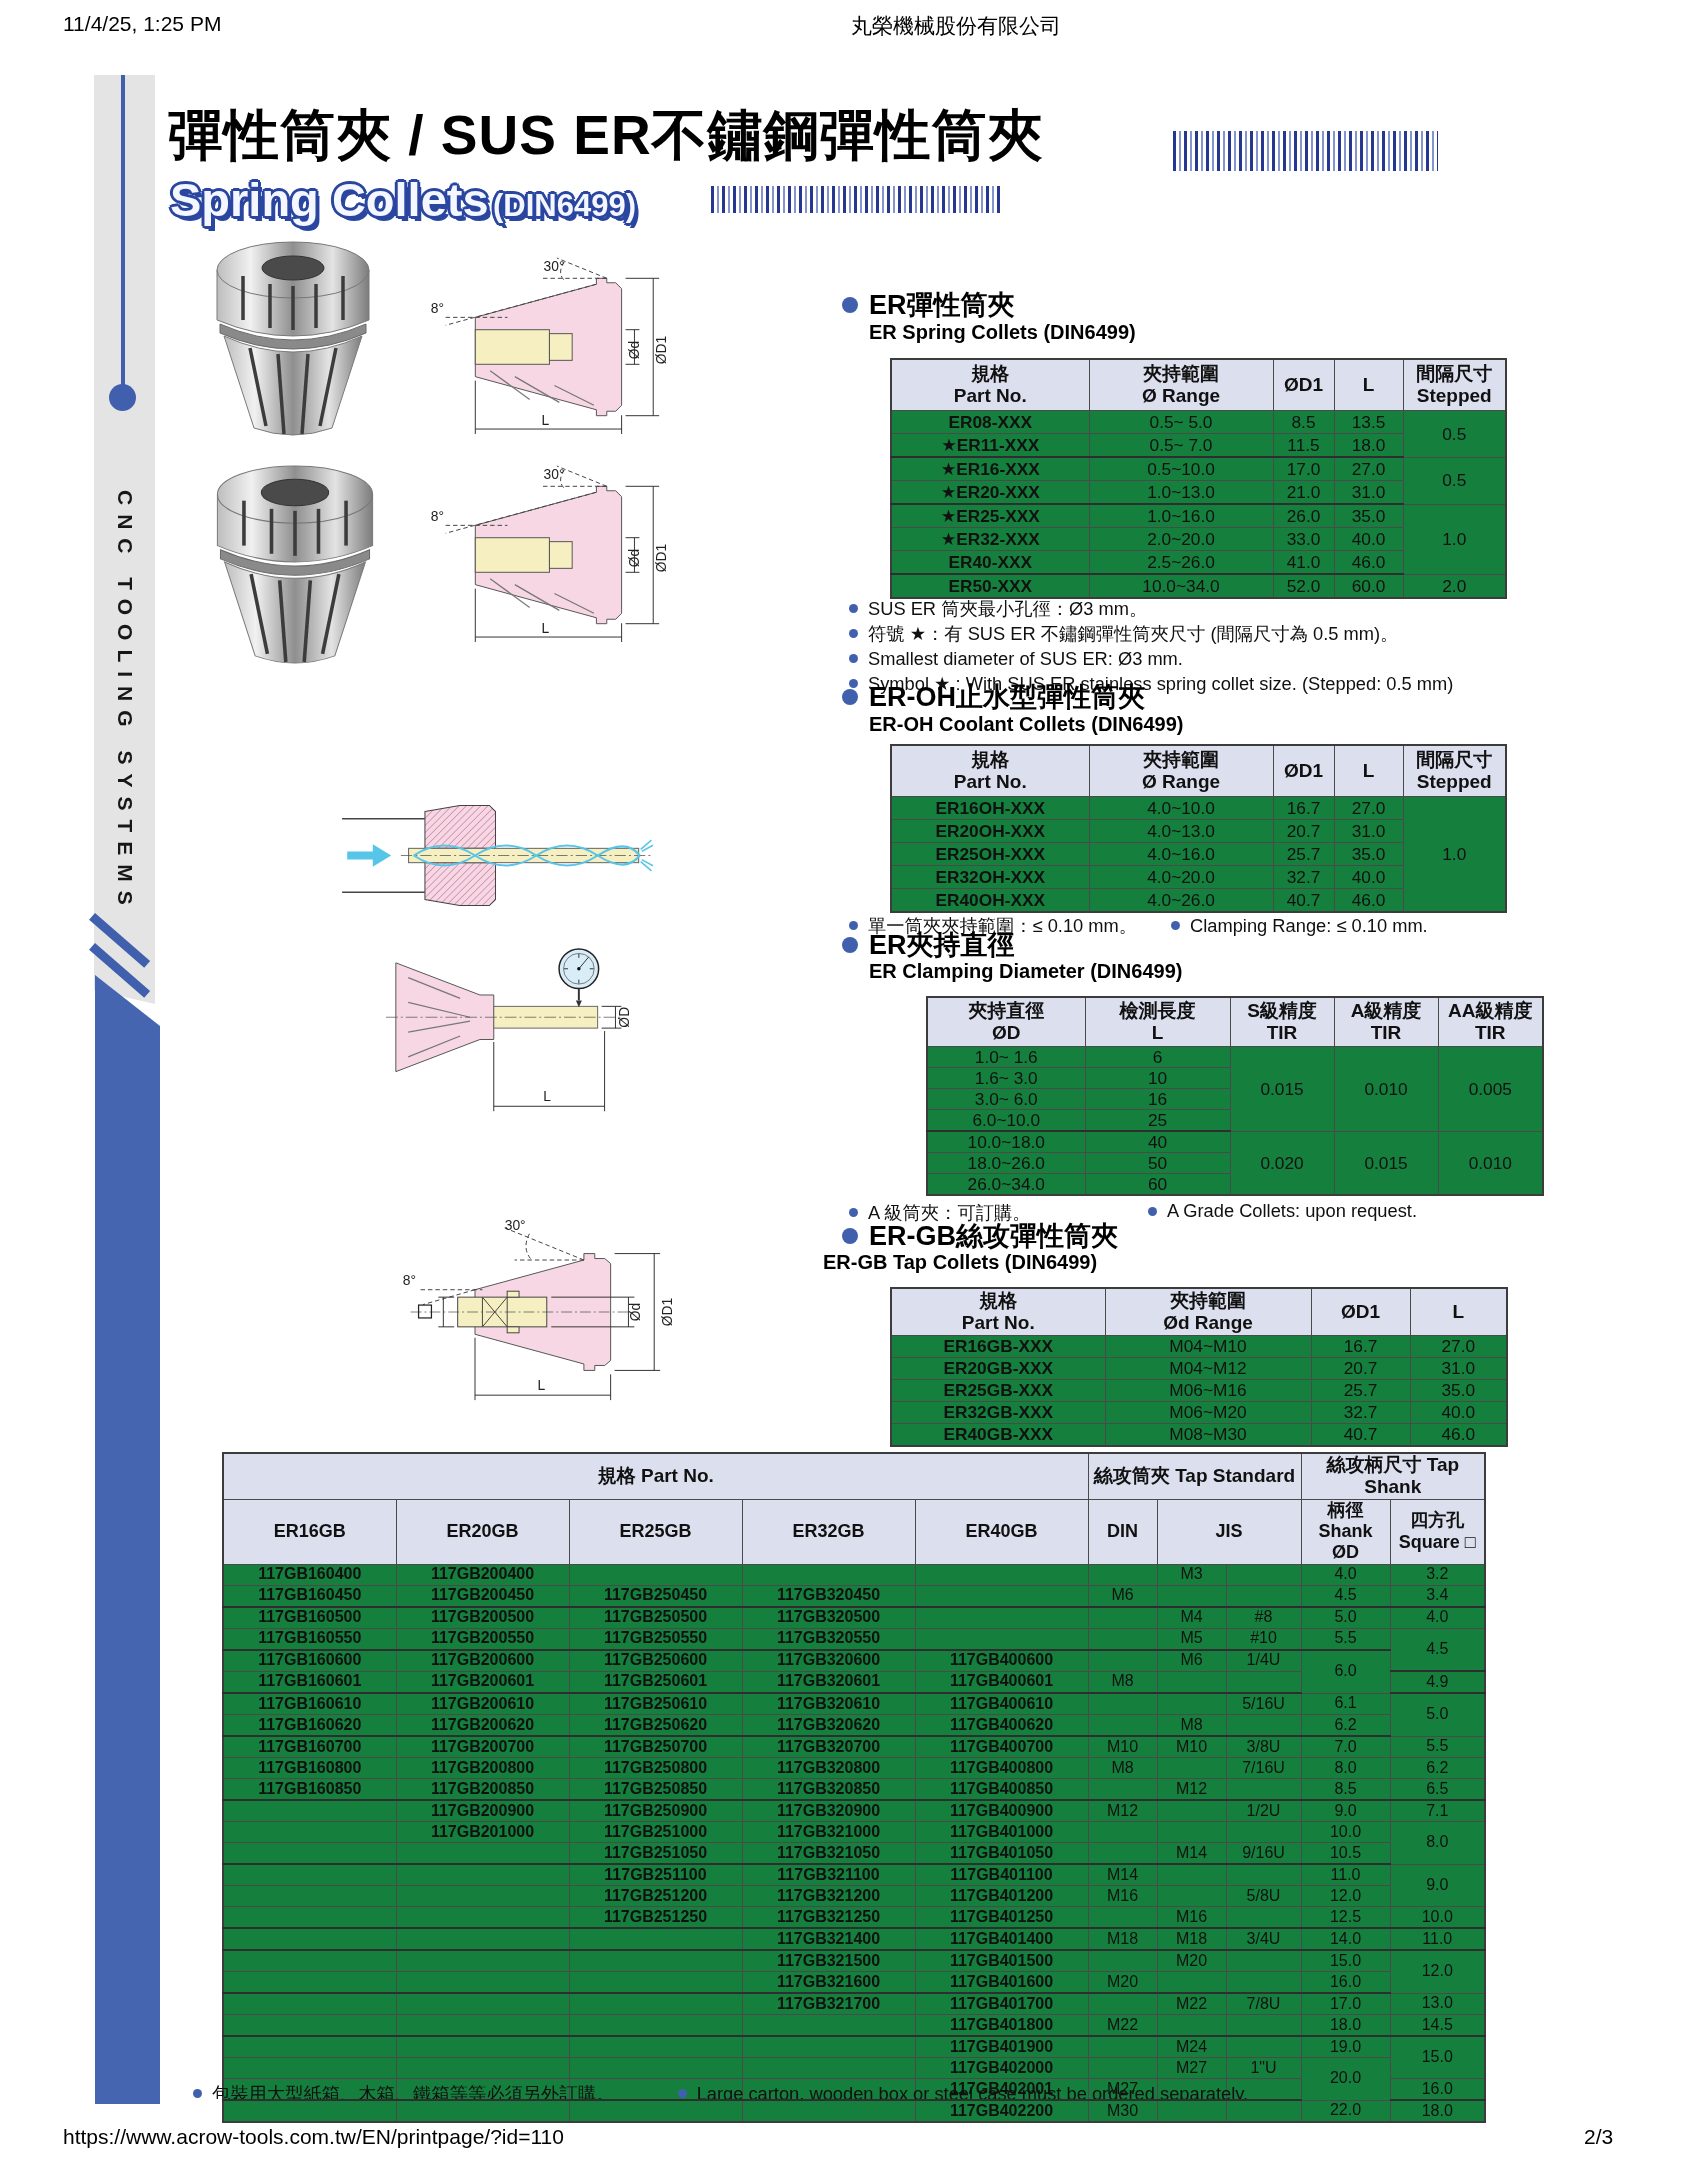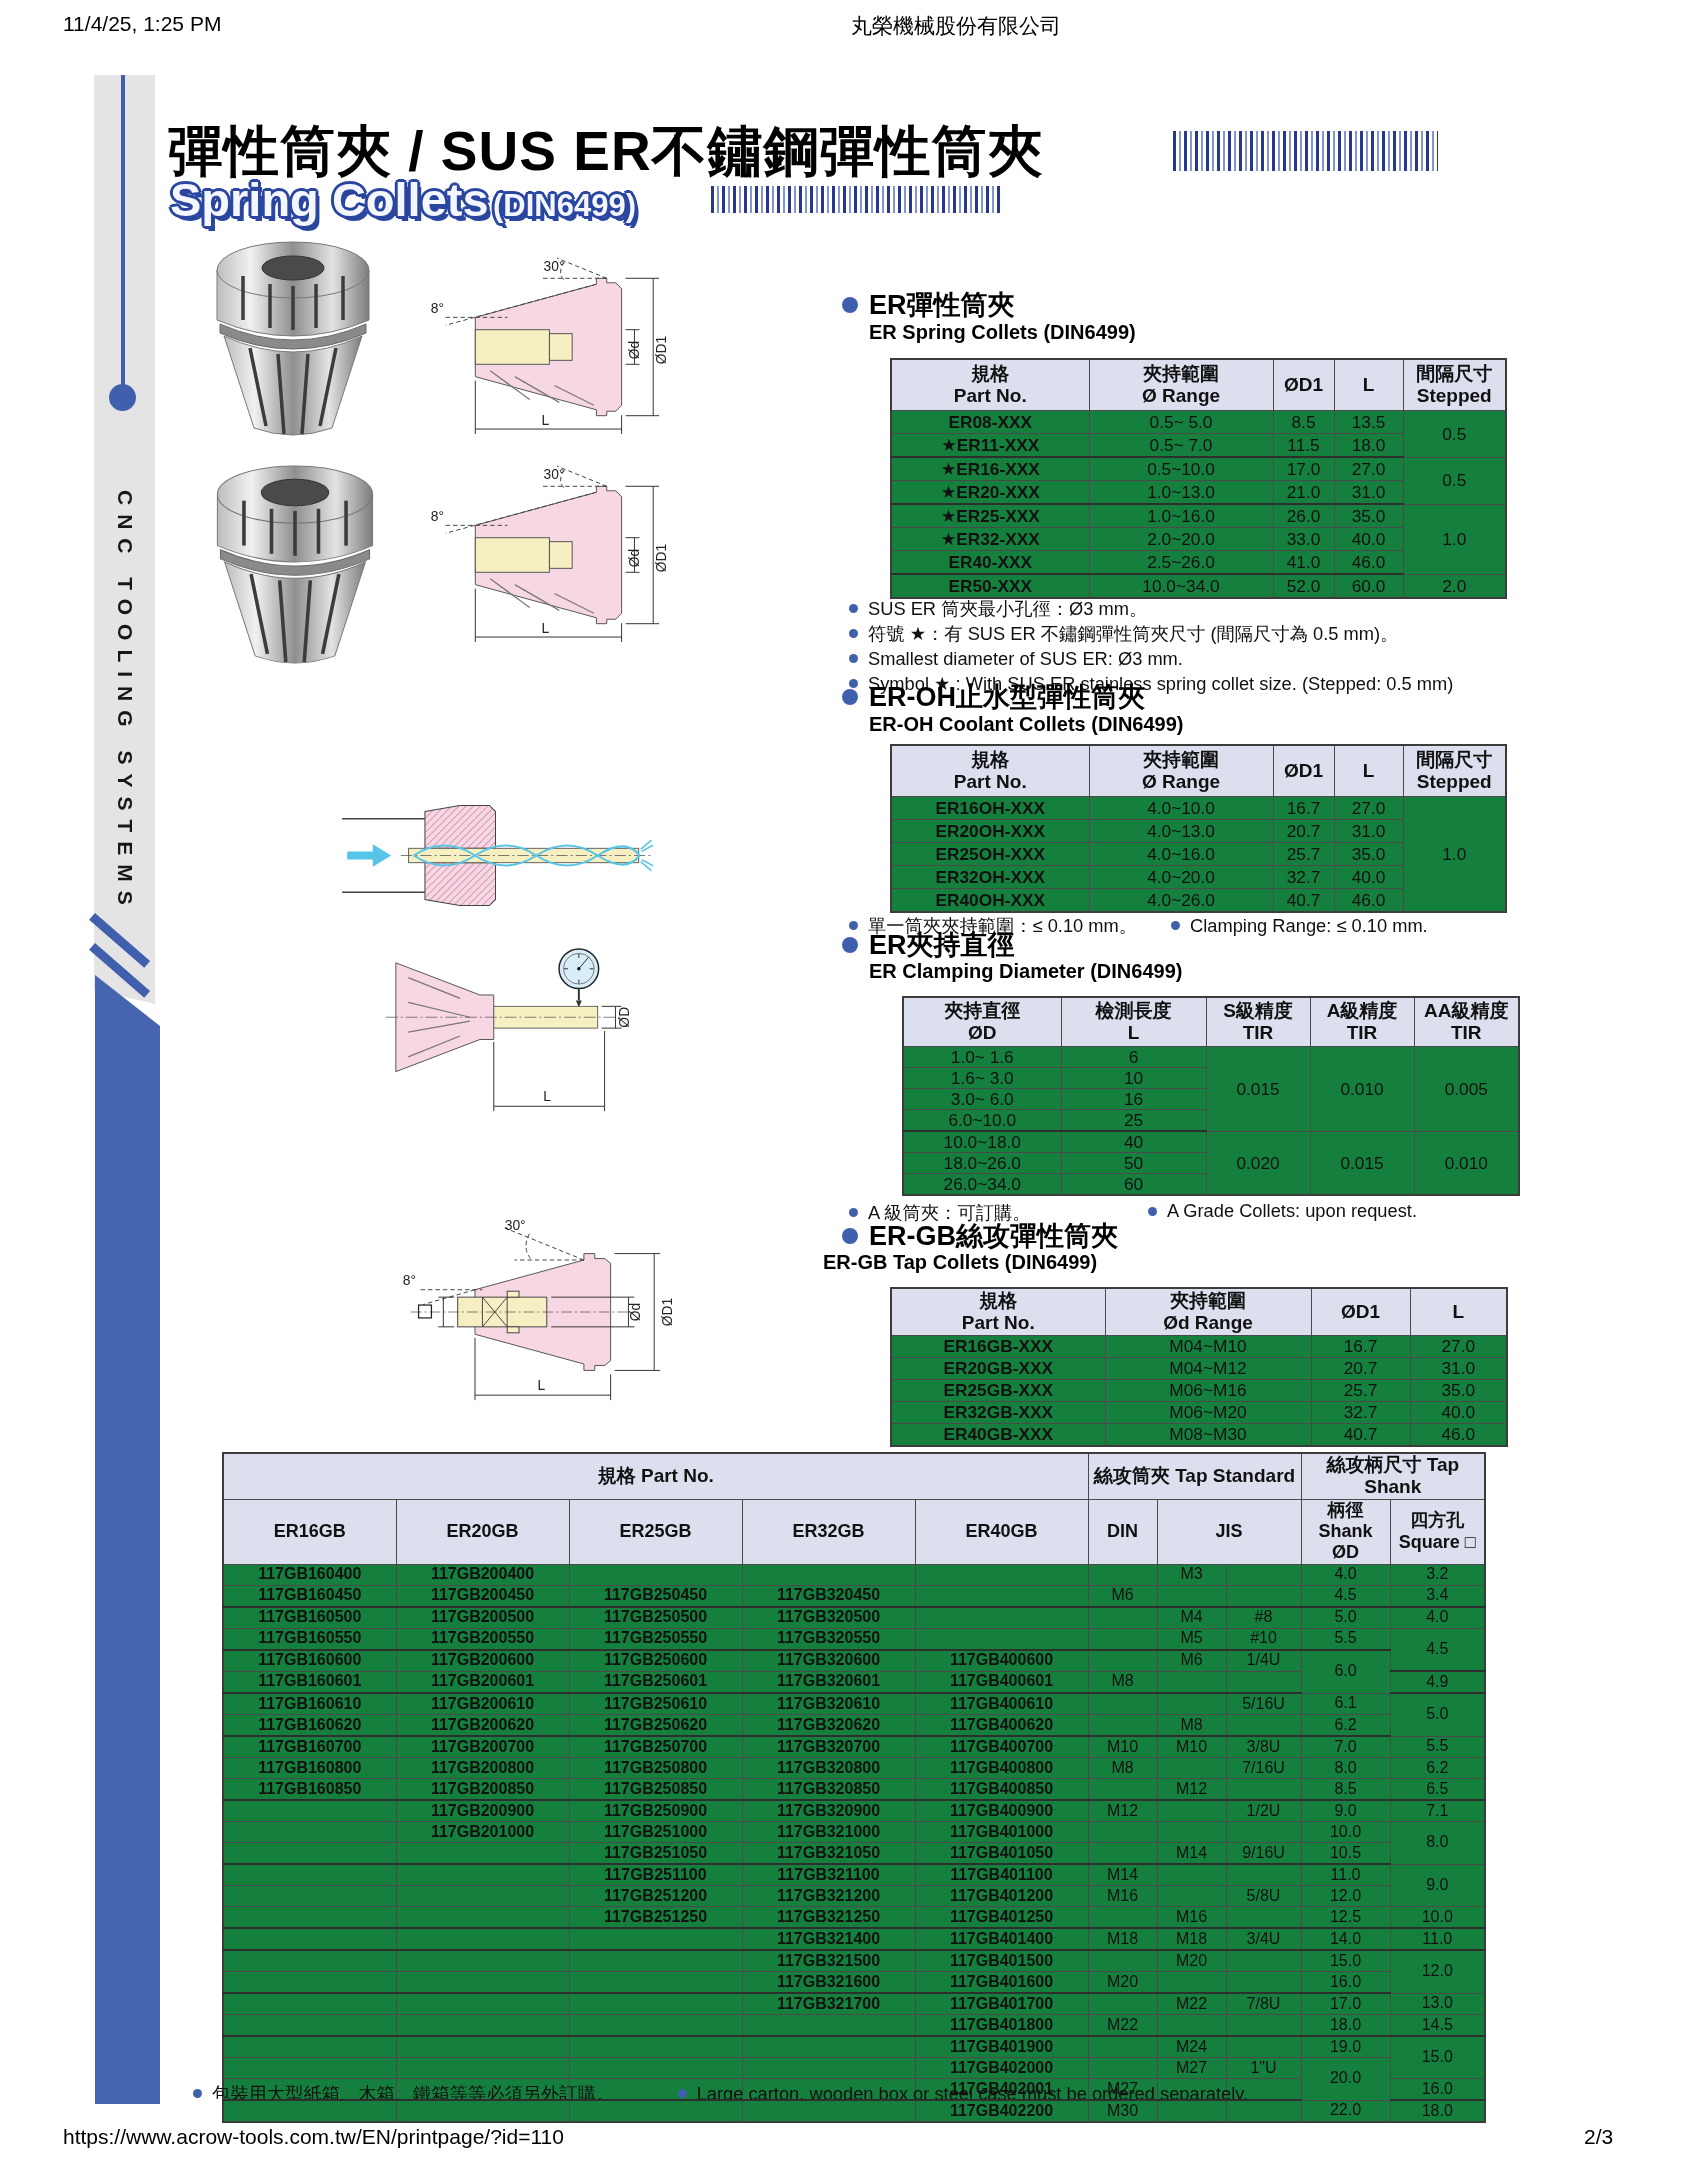--- a/index.html
+++ b/index.html
@@ -13,21 +13,21 @@
               clip-path:polygon(0 0,100% 0,100% 100%,0 calc(100% - 14px));}
   .side-line{left:121px;top:75px;width:4px;height:313px;background:#4060ae;}
   .side-dot{left:109px;top:384px;width:27px;height:27px;border-radius:50%;background:#4060ae;}
   .side-text{left:94px;top:444px;width:61px;height:515px;writing-mode:vertical-rl;
              font-size:21px;font-weight:700;letter-spacing:9px;color:#171717;
              display:flex;align-items:center;justify-content:center;}
   .stripe{width:73px;height:9px;background:#4060ae;transform:rotate(41deg);transform-origin:0 0;}
   .ribbon{left:95px;top:975px;width:65px;height:1129px;background:#4565b0;
           clip-path:polygon(0 0,100% 51px,100% 100%,0 100%);}
   
-  .main-title{left:168px;top:115px;font-size:55px;font-weight:900;letter-spacing:1px;color:#000;white-space:nowrap;}
+  .main-title{left:168px;top:99px;font-size:55px;font-weight:900;letter-spacing:1px;color:#000;white-space:nowrap;}
   .bubble{font-weight:800;color:#f4f7ff;
           text-shadow:-2px -2px 0 #2a46a0,2px -2px 0 #2a46a0,-2px 2px 0 #2a46a0,2px 2px 0 #2a46a0,
                       -3px 0 0 #2a46a0,3px 0 0 #2a46a0,0 3px 0 #2a46a0,0 -3px 0 #2a46a0,4px 5px 0 #2a46a0;}
   .subtitle{left:170px;top:172px;white-space:nowrap;}
   .subtitle .big{font-size:47px;}
   .subtitle .small{font-size:31px;}
   .hatch{background:repeating-linear-gradient(90deg,#25378f 0 3px,#fff 3px 6px,#8594cc 6px 8px,#fff 8px 11px);}
   
   .sdot{width:16px;height:16px;border-radius:50%;background:#4060ae;}
   .h-zh{font-size:27px;font-weight:700;color:#000;white-space:nowrap;}
@@ -454,21 +454,21 @@
   <div class="abs note" style="left:849px;top:913px;">
     <span class="ndot"></span>
       <span>單一筒夾夾持範圍：≤ 0.10 mm。</span>
     <span class="ndot" style="margin-left:24px;"></span>
       <span>Clamping  Range: ≤ 0.10 mm.</span>
   </div>
 
   <div class="abs sdot" style="left:842px;top:937px;"></div>
   <div class="abs h-zh" style="left:869px;top:927px;">ER夾持直徑</div>
   <div class="abs h-en" style="left:869px;top:960px;">ER Clamping Diameter (DIN6499)</div>
-  <div id="tbl-clamp" class="abs" style="left:846px;top:996px;padding-left:12px;">
+  <div id="tbl-clamp" class="abs" style="left:870px;top:996px;padding-left:12px;">
       <table class="grid">
         <colgroup>
           <col style="width: 158px;">
           <col style="width: 145px;">
           <col style="width: 104px;">
           <col style="width: 104px;">
           <col style="width: 105px;">
         </colgroup>
         <thead>
           <tr>

